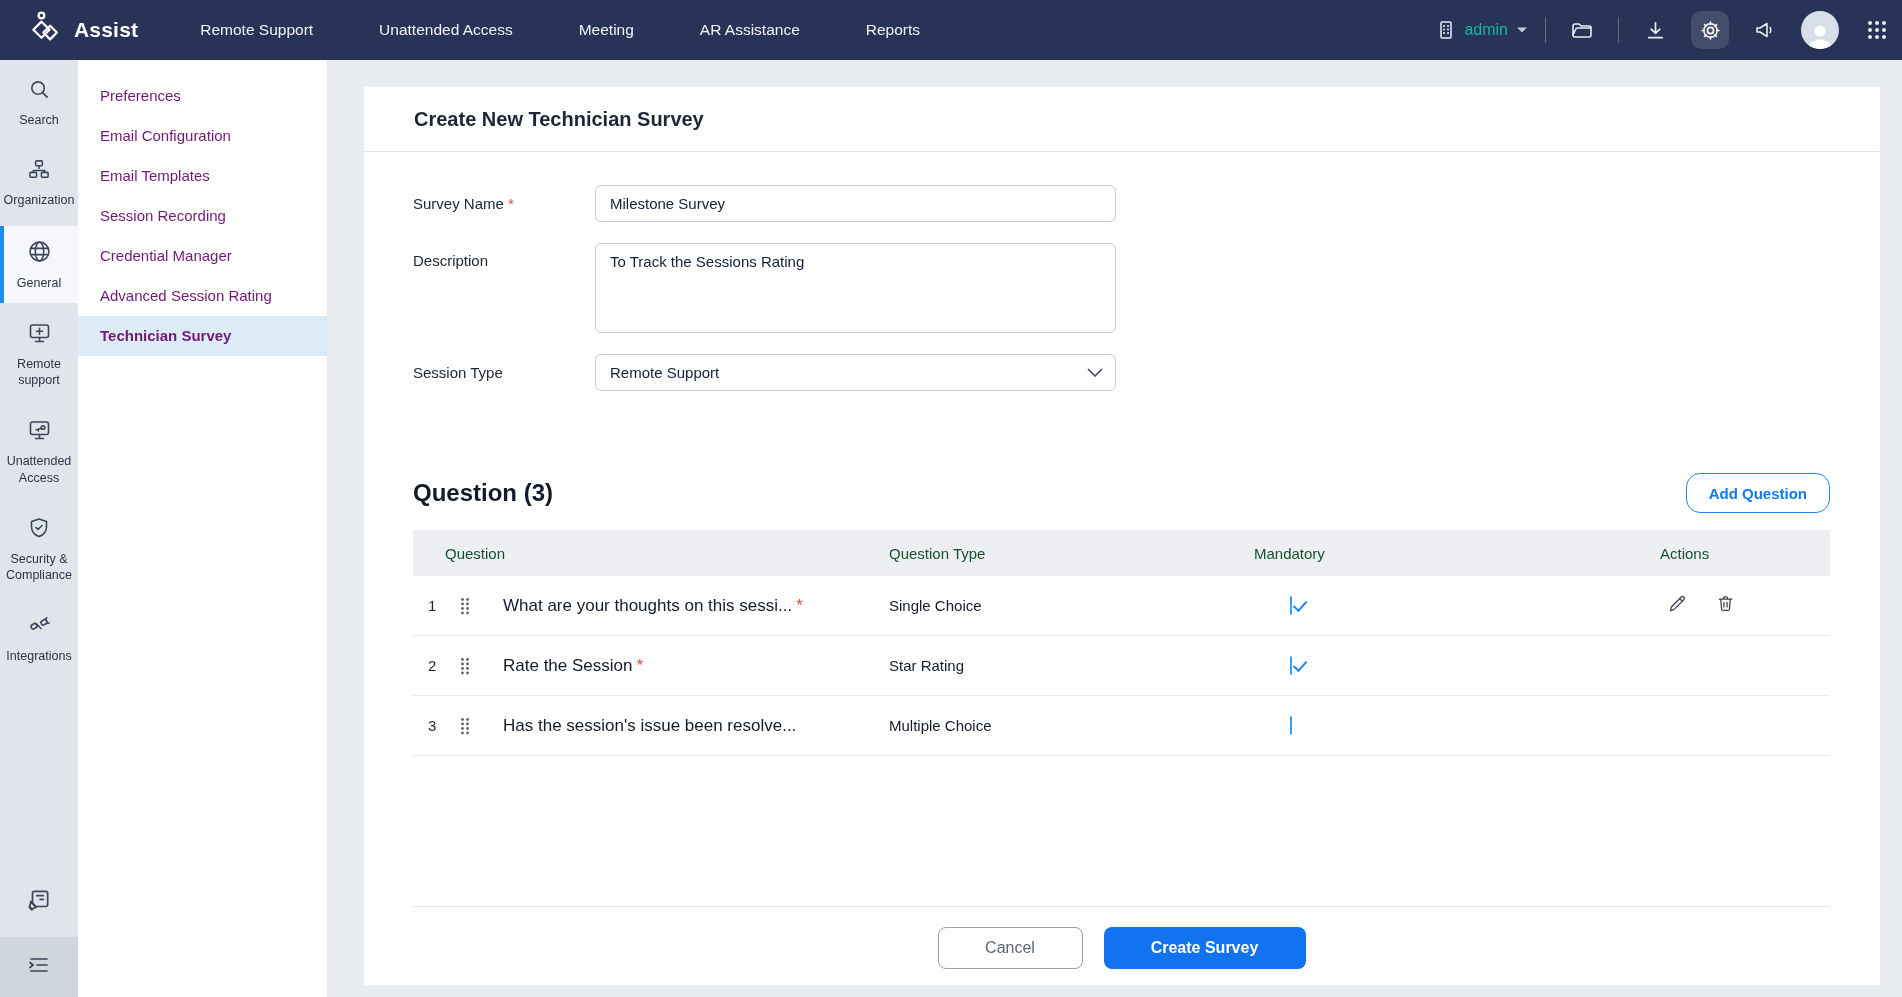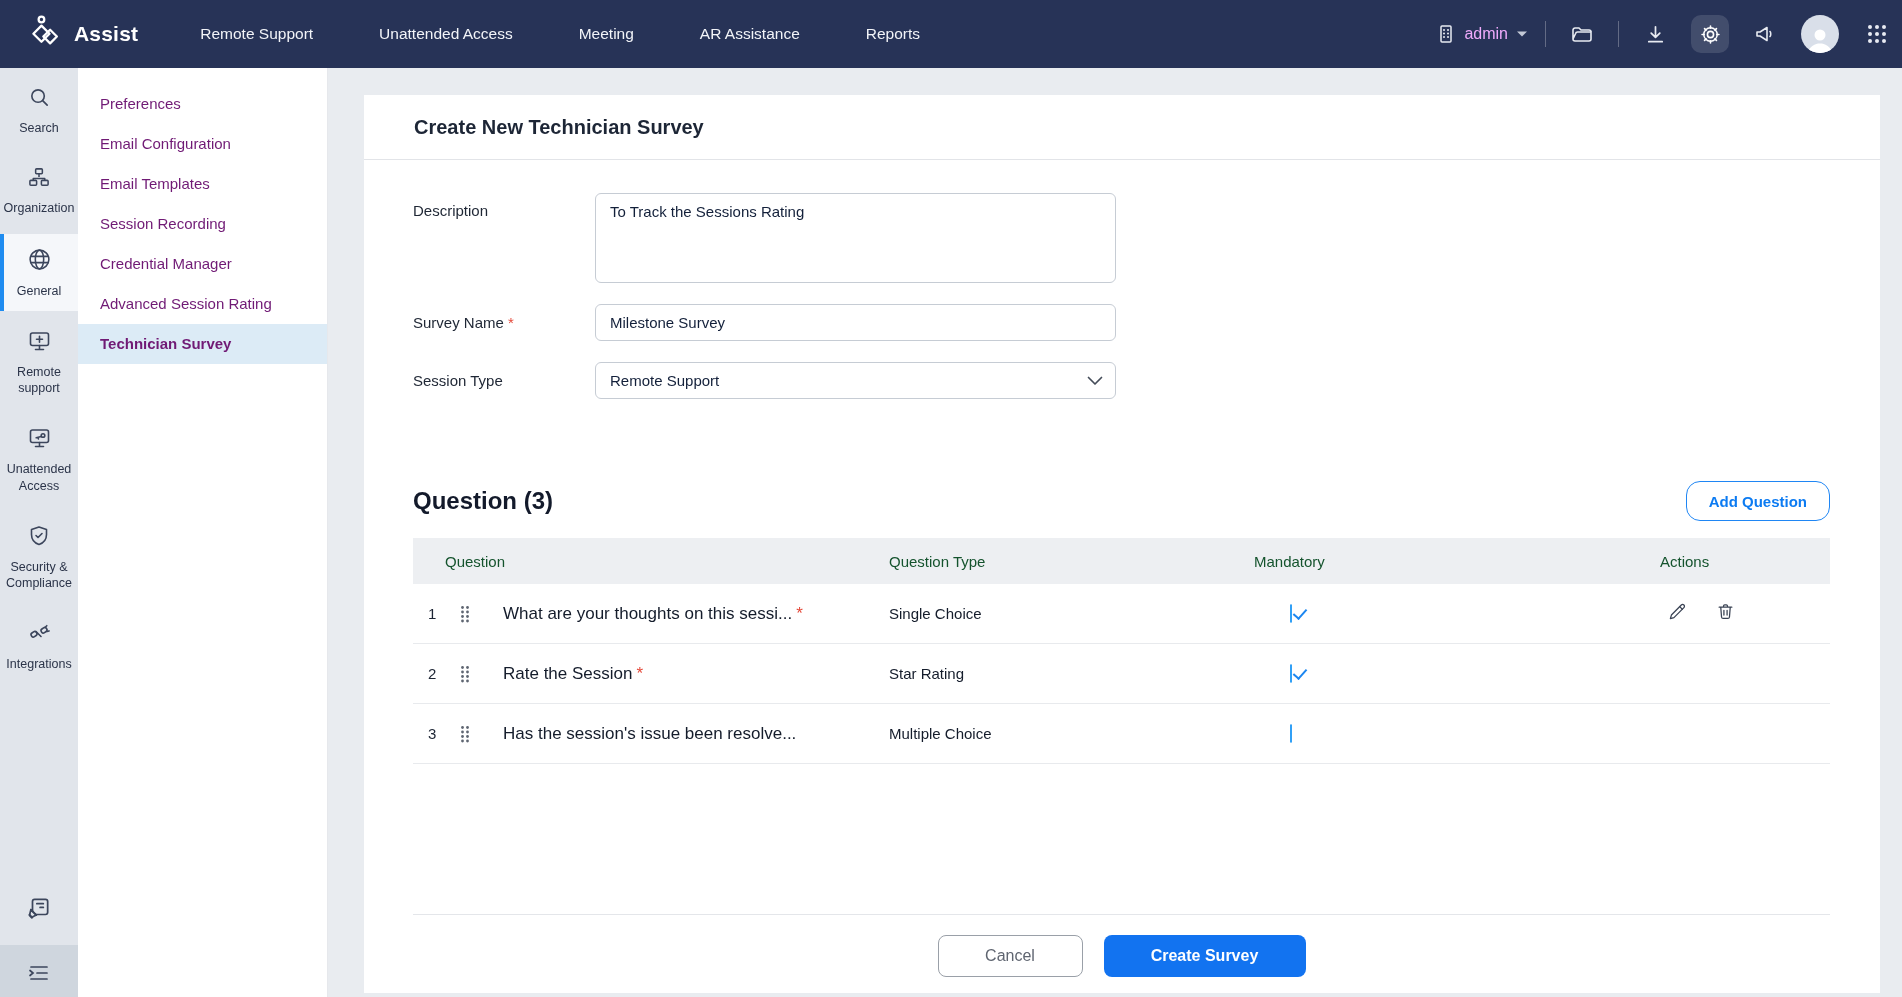--- a/index.html
+++ b/index.html
@@ -1,28 +1,28 @@
 <!DOCTYPE html>
 <html><head>
 <meta charset="utf-8">
 <style>
   * { margin:0; padding:0; box-sizing:border-box; }
   html,body { width:1902px; height:997px; overflow:hidden; }
   body { font-family:"Liberation Sans", sans-serif; background:#e9ecf0; color:#1c2433; }
 
   
-  .navbar { height:68px; background:#273357; display:flex; align-items:center; color:#fff; padding:0 0 0 26px;text-align:center; }
+  .navbar { height:60px; background:#273357; display:flex; align-items:center; color:#fff; padding:0 0 0 26px;text-align:center; }
   .logo { display:flex; align-items:center; gap:10px; cursor:pointer; }
   .logo-text { font-size:21px; font-weight:600; letter-spacing:.2px; }
   .nav-menu { display:flex; align-items:center; margin-left:62px; gap:66px; }
   .nav-item { font-size:15.5px; color:#f2f4f8; cursor:pointer; white-space:nowrap; }
   .nav-right { margin-left:auto; display:flex; align-items:center; gap:17px; padding-right:6px; }
   .nav-right svg { display:block; }
   .acct { display:flex; align-items:center; gap:8px; cursor:pointer; }
-  .acct-name { font-size:16px; color:#f0abfc; }
+  .acct-name { font-size:16px; color:#14b8a6; }
   .nav-divider { width:1px; height:26px; background:rgba(255,255,255,.28); }
   .icon-btn { display:flex; align-items:center; justify-content:center; width:38px; height:38px; cursor:pointer; }
   .icon-btn.boxed { background:rgba(255,255,255,.13); border-radius:10px; }
   .avatar { width:38px; height:38px; border-radius:50%; background:#d9dfe9; display:flex; align-items:flex-end; justify-content:center; overflow:hidden; cursor:pointer; }
   .apps-grid { margin-left:2px; }
 
   
   .layout { display:flex; height:937px; }
 
   
@@ -268,30 +268,30 @@
     <div class="menu-item selected">Technician Survey</div>
   </div>
 
   <div class="main">
     <div class="card">
       <div class="card-header">
         <span class="page-title">Create New Technician Survey</span>
       </div>
       <div class="card-body">
 
-        <div class="form-row top">
-          <span class="field-label">Description</span>
-          <textarea class="textarea" style="">To Track the Sessions Rating</textarea>
-        </div>
-
         <div class="form-row">
           <span class="field-label">
             <span>Survey Name</span><span class="asterisk shown">*</span>
           </span>
           <input class="text-input" type="text" value="Milestone Survey" style="">
+        </div>
+
+        <div class="form-row top">
+          <span class="field-label">Description</span>
+          <textarea class="textarea" style="">To Track the Sessions Rating</textarea>
         </div>
 
         <div class="form-row">
           <span class="field-label">Session Type</span>
           <div class="select">
             <span>Remote Support</span>
             <span>
               <svg width="16" height="10" viewBox="0 0 16 10" fill="none" stroke="#444c59" stroke-width="1.7" stroke-linecap="round" stroke-linejoin="round">
                   <path d="M1.5 1.5L8 8l6.5-6.5"></path>
                 </svg>

